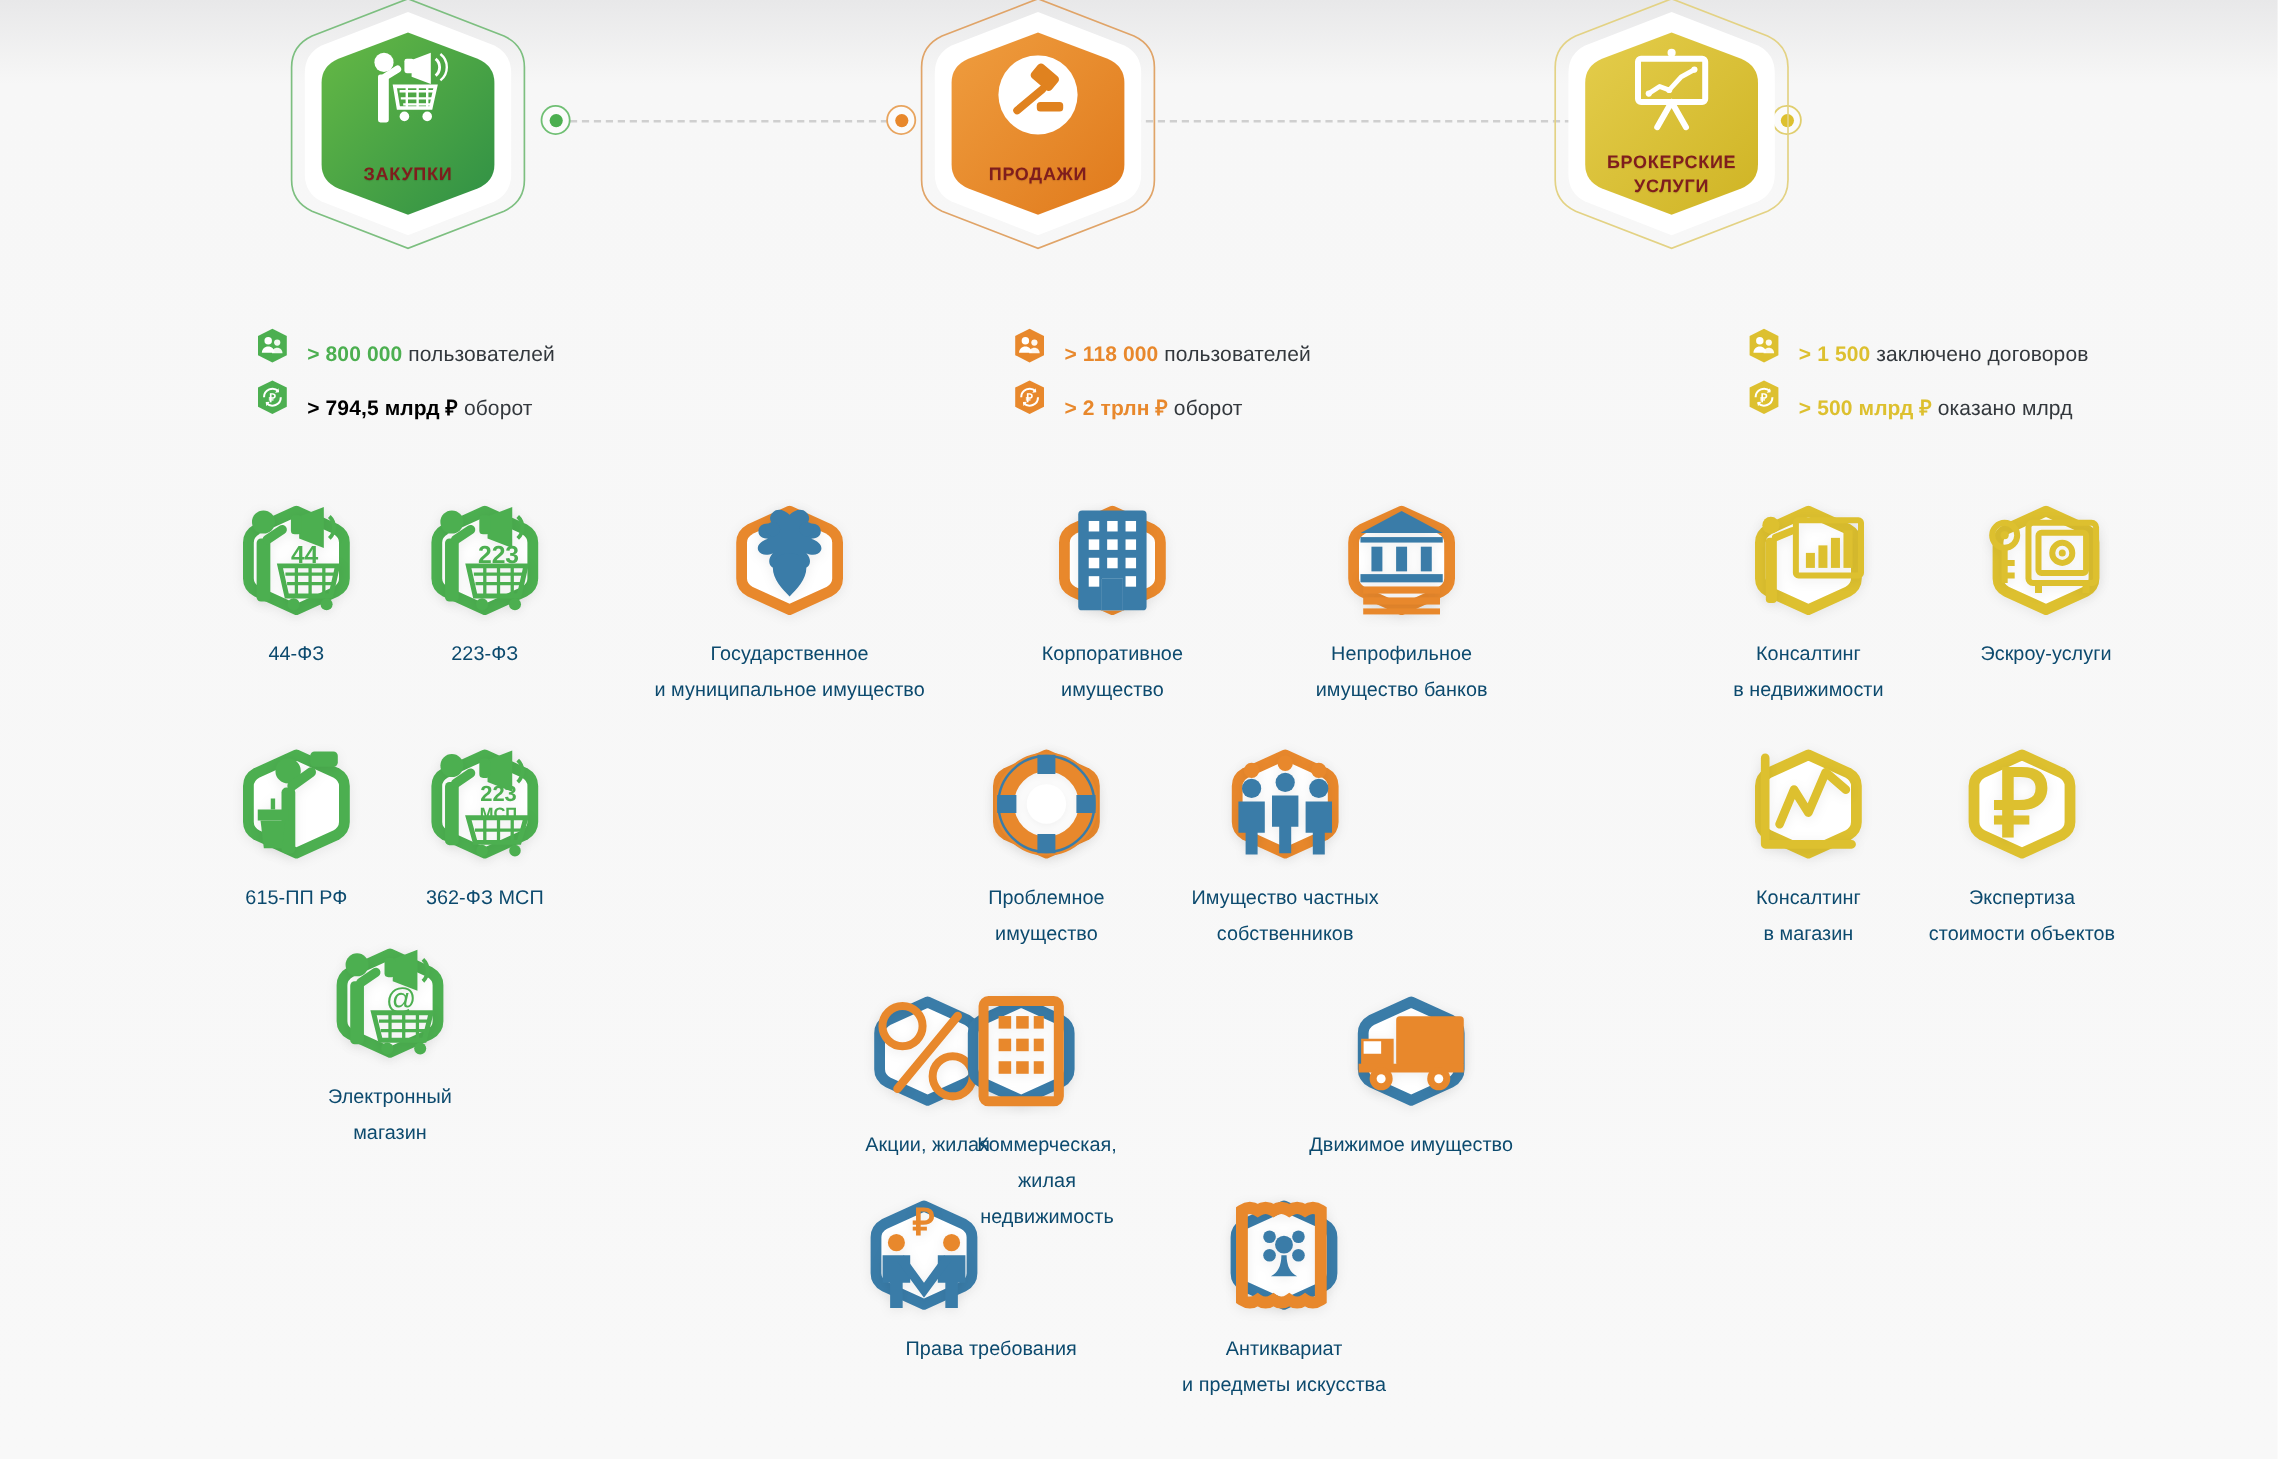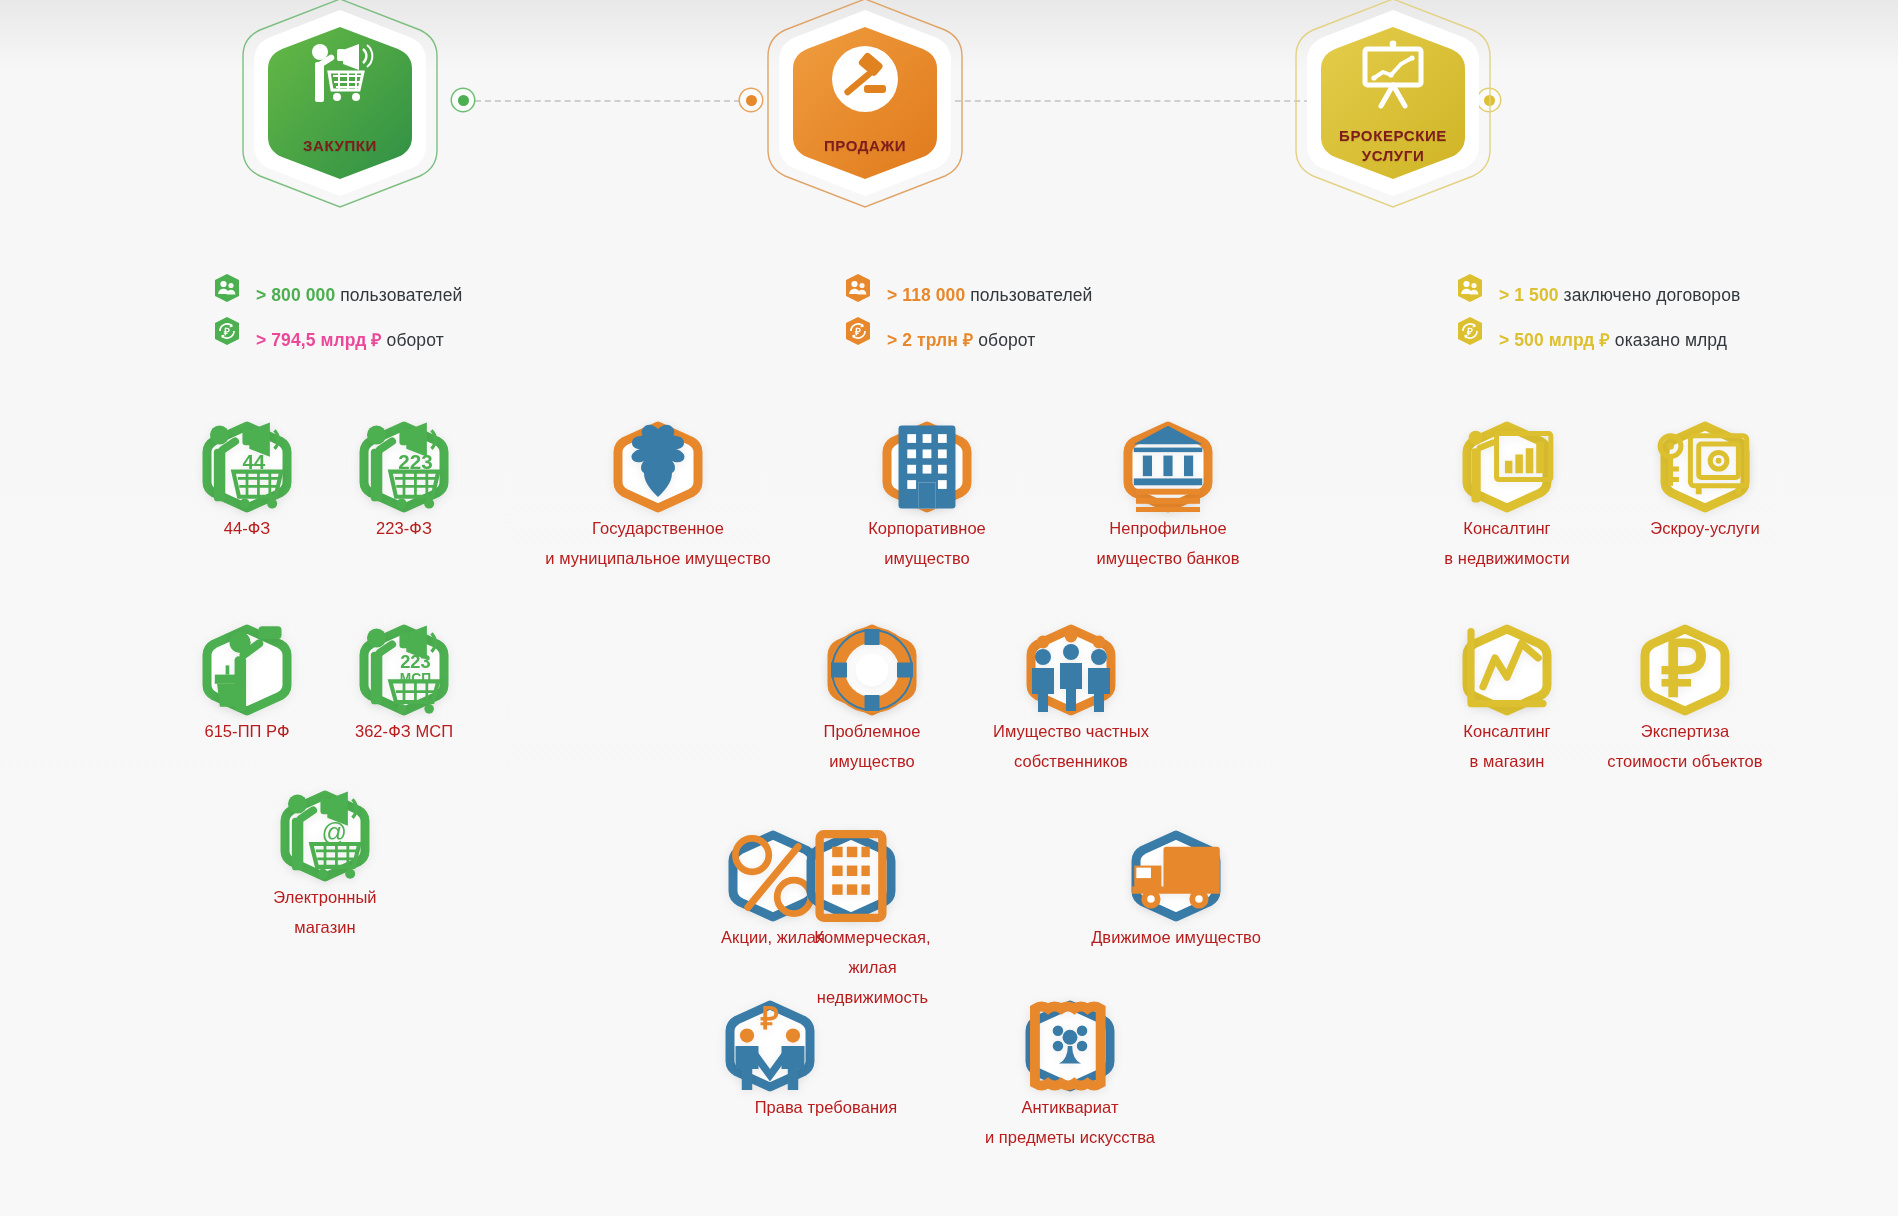--- a/index.html
+++ b/index.html
@@ -53,21 +53,21 @@
   
   .tile{position:absolute;width:190px;text-align:center;}
   .tile .hexwrap{
     position:relative;width:96px;height:92px;margin:0 auto;
   }
   .tile .hexwrap svg{display:block;width:96px;height:92px;
      filter:drop-shadow(0 2px 5px rgba(0,0,0,.07));}
   .tile .glyph{position:absolute;left:0;top:0;width:96px;height:92px;
      display:flex;align-items:center;justify-content:center;}
   .tile .caption{
-    font-size:16.5px;line-height:30px;color:#b91c1c;
+    margin-top:17px;font-size:16.5px;line-height:30px;color:#0c4a6e;
     letter-spacing:.05px;
   }
   .tile .caption span{display:block;}
   .tile.wide{width:250px;}
   .tile.xwide{width:280px;}
 </style>
 </head>
 <body>
 
 <div class="stage">
@@ -221,21 +221,21 @@
   <div class="stat-row" style="left:212px;top:311px;">
     <div class="stat-ico">
       <svg width="30" height="30" viewBox="0 0 30 30">
         <path d="M15 1 L27 7 L27 23 L15 29 L3 23 L3 7 Z" fill="#4caf50"></path>
         <path d="M8 15a7 7 0 0 1 12-4.9M22 15a7 7 0 0 1-12 4.9" fill="none" stroke="#fff" stroke-width="1.7"></path>
         <path d="M20 7.5l.6 3.4-3.4.3M10 22.5l-.6-3.4 3.4-.3" fill="#fff"></path>
         <text x="15" y="19" font-size="10" font-family="Liberation Sans, sans-serif" fill="#fff" text-anchor="middle" font-weight="bold">₽</text>
       </svg>
     </div>
     <div class="stat-text">
-      <b style="color:#ec4899">&gt; 794,5 млрд ₽</b>
+      <b style="color:#000000">&gt; 794,5 млрд ₽</b>
       <span>оборот</span>
     </div>
   </div>
 
   <div class="stat-row" style="left:843px;top:269px;">
     <div class="stat-ico">
       <svg width="30" height="30" viewBox="0 0 30 30">
         <path d="M15 1 L27 7 L27 23 L15 29 L3 23 L3 7 Z" fill="#e8882c"></path>
         <g fill="#ffffff">
             <circle cx="11.5" cy="11" r="3.1"></circle>

